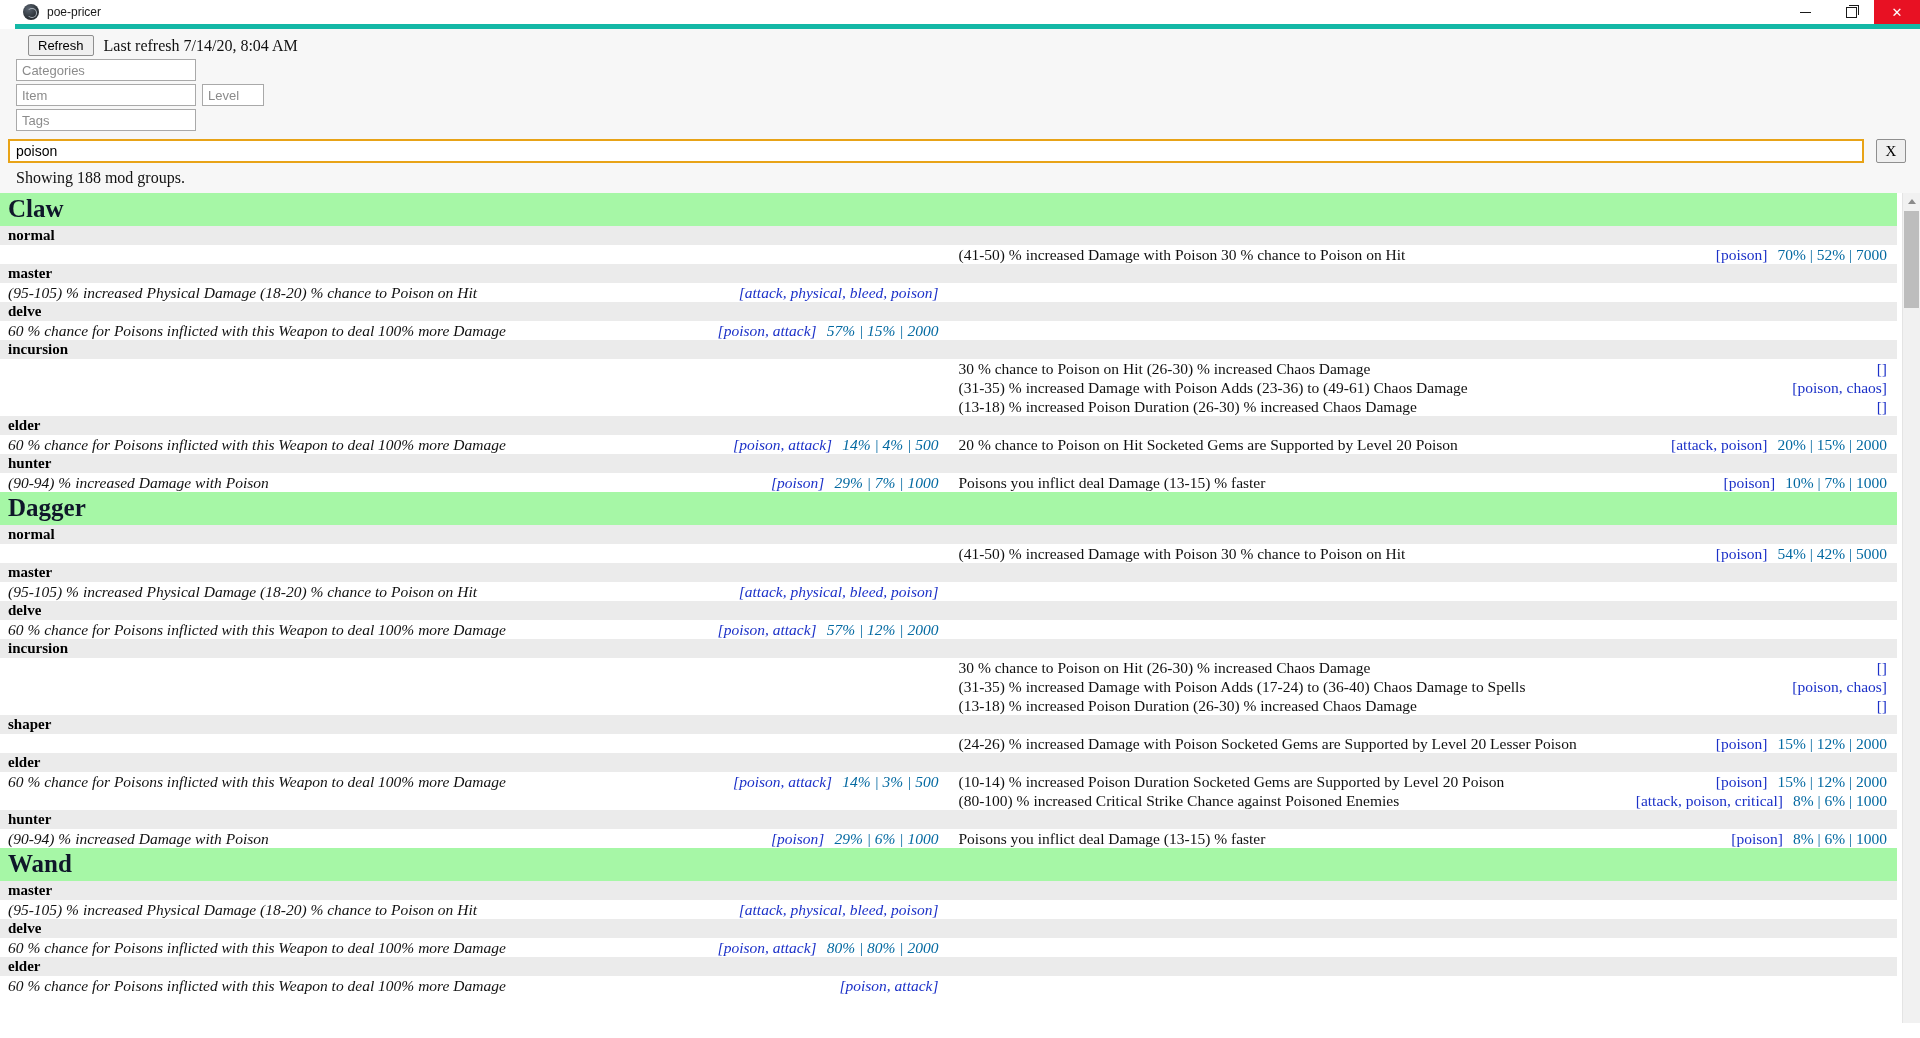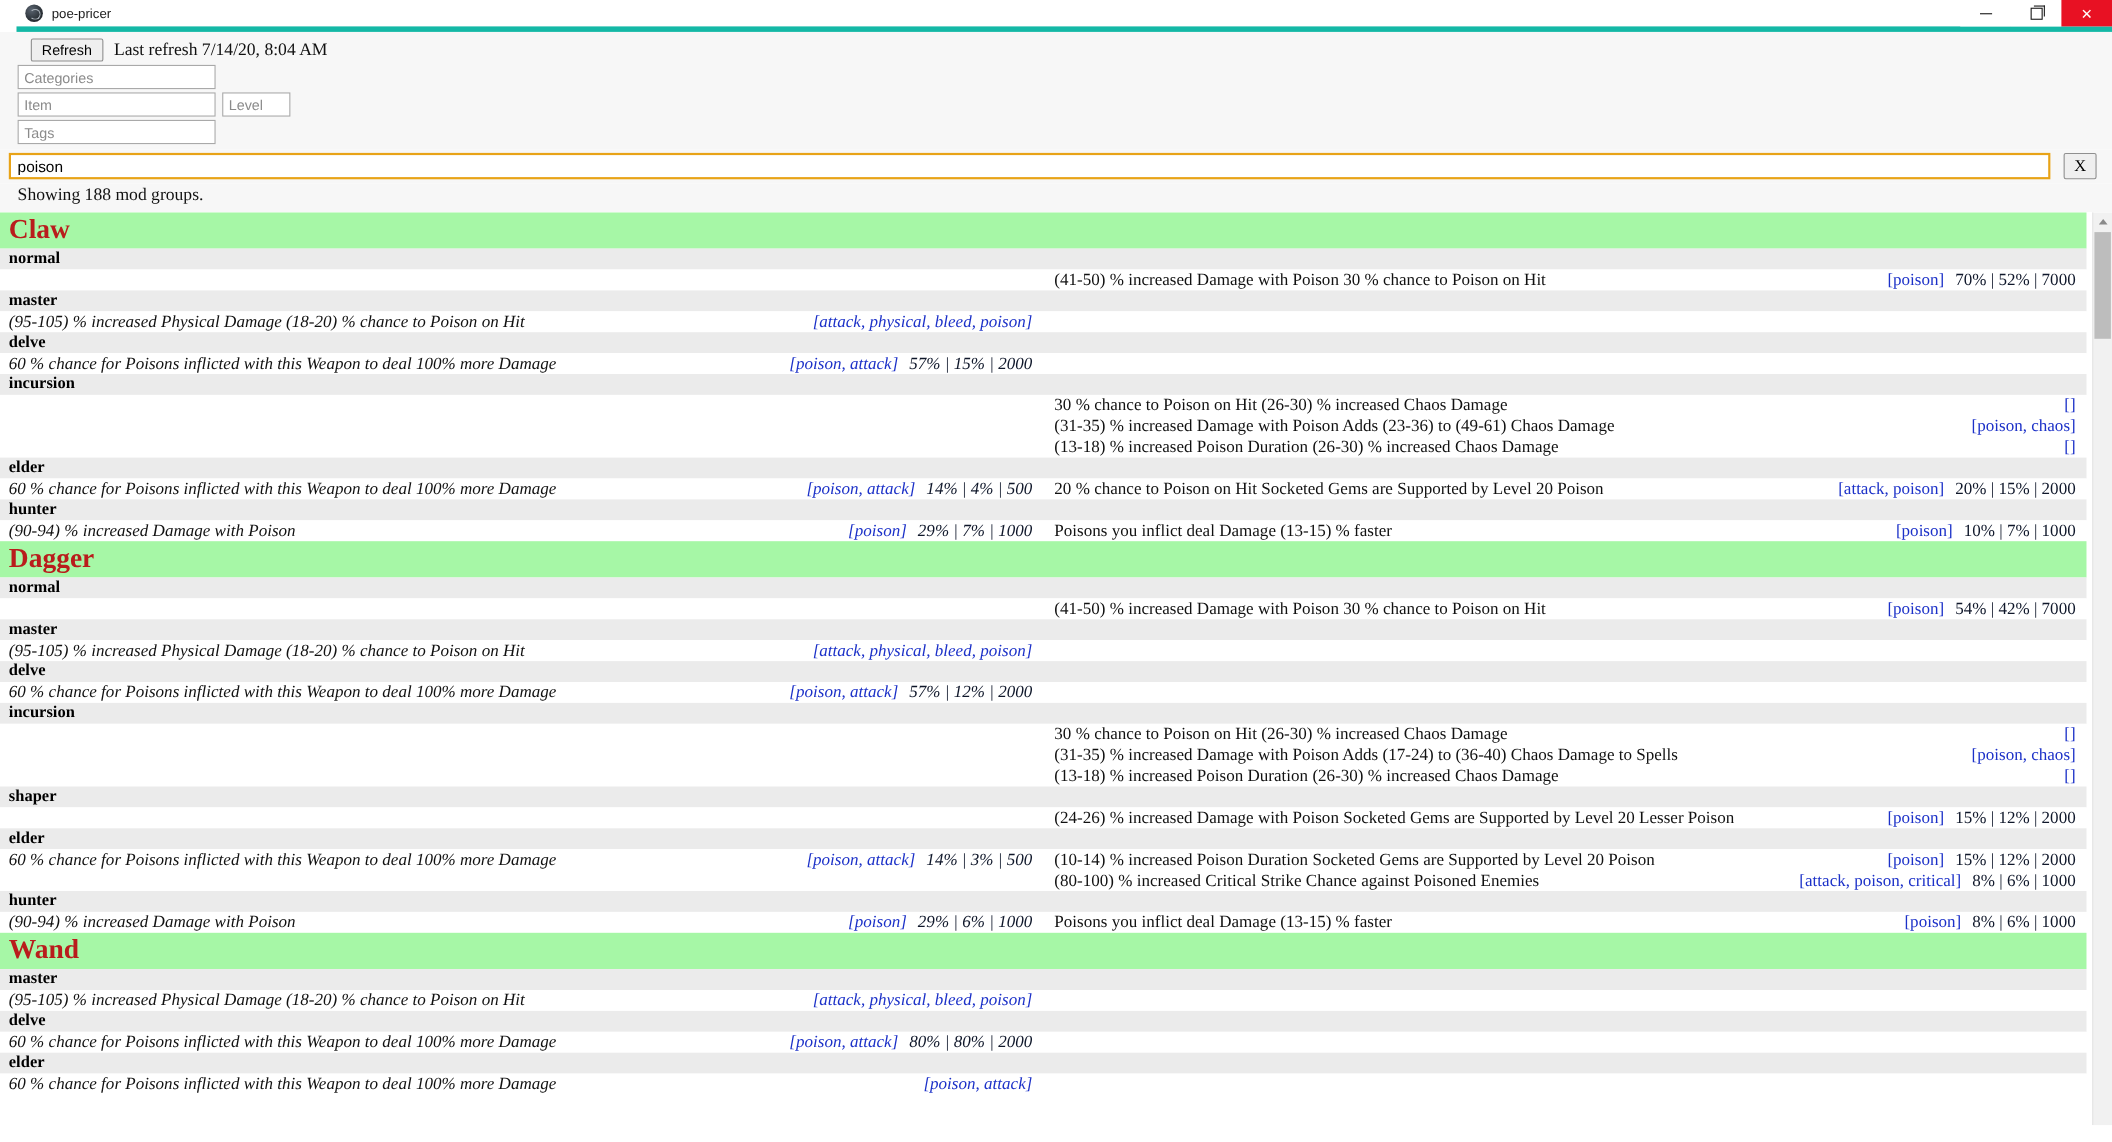--- a/index.html
+++ b/index.html
@@ -170,21 +170,21 @@
     width: 1897px;
     overflow: hidden;
   }
   .group-header {
     background: #a6f7a6;
     font-family: "Liberation Serif", serif;
     font-weight: bold;
     font-size: 25px;
     line-height: 1.0;
     padding: 3px 0 5px 8px;
-    color: #b91c1c;
+    color: #0f172a;
   }
   .tier-label {
     background: #ebebeb;
     font-family: "Liberation Serif", serif;
     font-weight: bold;
     font-size: 15px;
     padding: 1px 0 1px 8px;
     color: #000;
   }
   .mod-row {
@@ -212,21 +212,21 @@
   .mod-text { flex: 0 1 auto; }
   .mod-spacer { flex: 1 1 auto; min-width: 12px; }
   .mod-tags {
     color: #1c31c8;
     flex: none;
   }
   .mod-stats {
     flex: none;
     margin-left: 10px;
     text-align: right;
-    color: #0f172a;
+    color: #0369a1;
     min-width: 0;
   }
   .empty-line { height: 19px; }
 
   
   .scrollbar {
     position: absolute;
     right: 0; top: 0;
     width: 17px;
     height: 100%;
@@ -405,21 +405,21 @@
       <div class="tier-label">normal</div>
       <div class="mod-row">
         <div class="mod-col left">
           <div class="empty-line"></div>
         </div>
         <div class="mod-col right">
           <div class="mod-line">
             <span class="mod-text">(41-50) % increased Damage with Poison 30 % chance to Poison on Hit</span>
             <span class="mod-spacer"></span>
             <span class="mod-tags">[poison]</span>
-            <span class="mod-stats">54% | 42% | 7000</span>
+            <span class="mod-stats">54% | 42% | 5000</span>
           </div>
         </div>
       </div>
       <div class="tier-label">master</div>
       <div class="mod-row">
         <div class="mod-col left">
           <div class="mod-line">
             <span class="mod-text">(95-105) % increased Physical Damage (18-20) % chance to Poison on Hit</span>
             <span class="mod-spacer"></span>
             <span class="mod-tags">[attack, physical, bleed, poison]</span>

